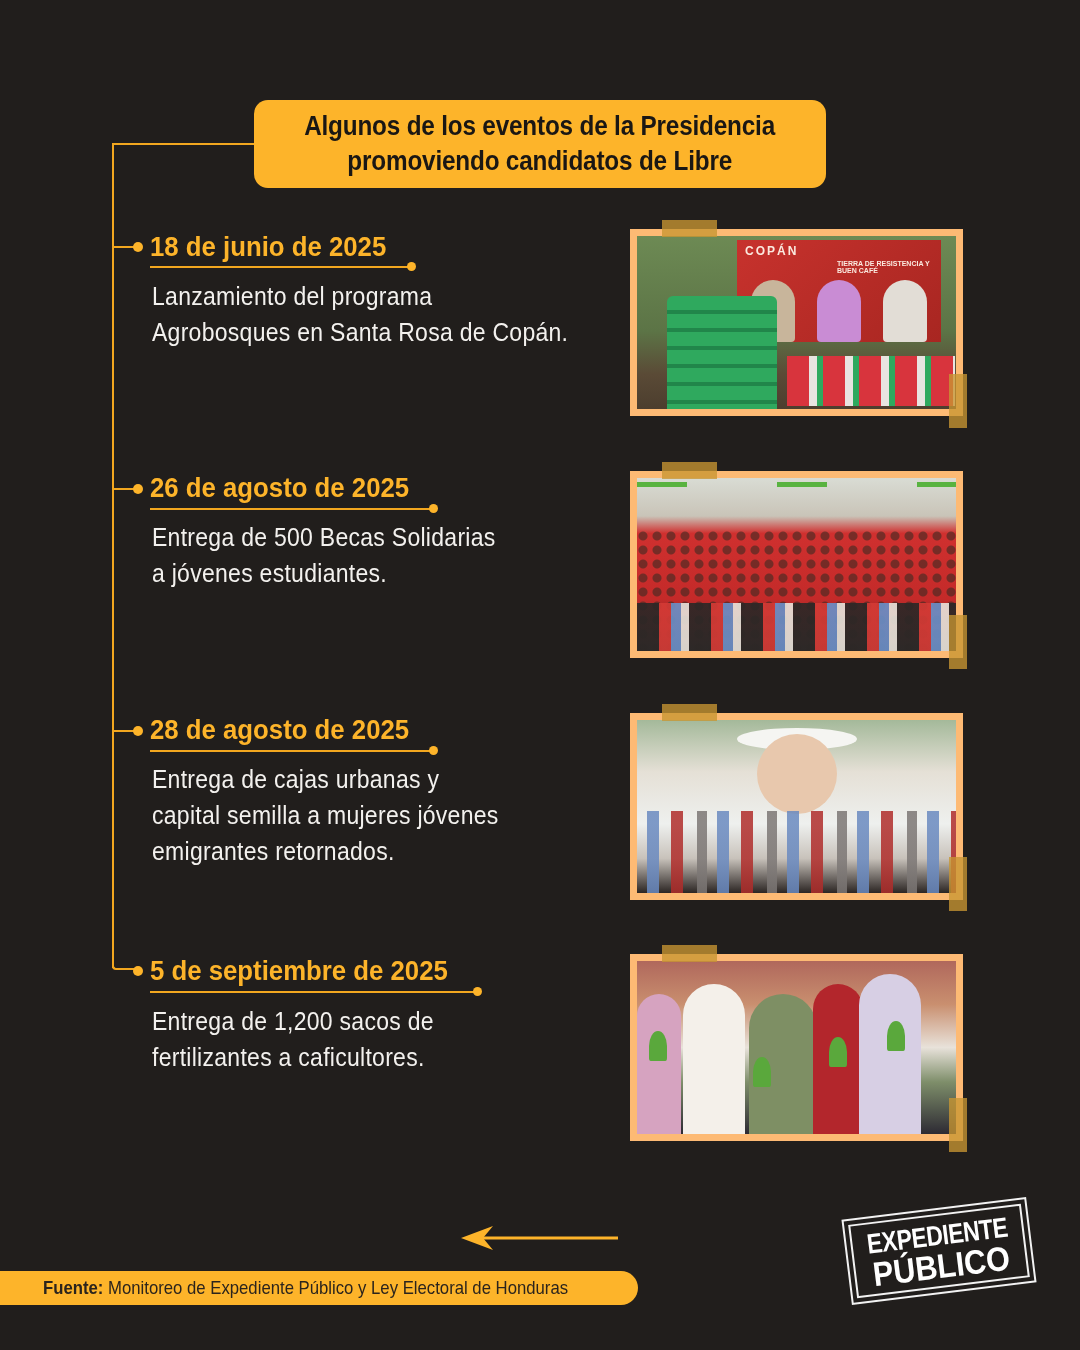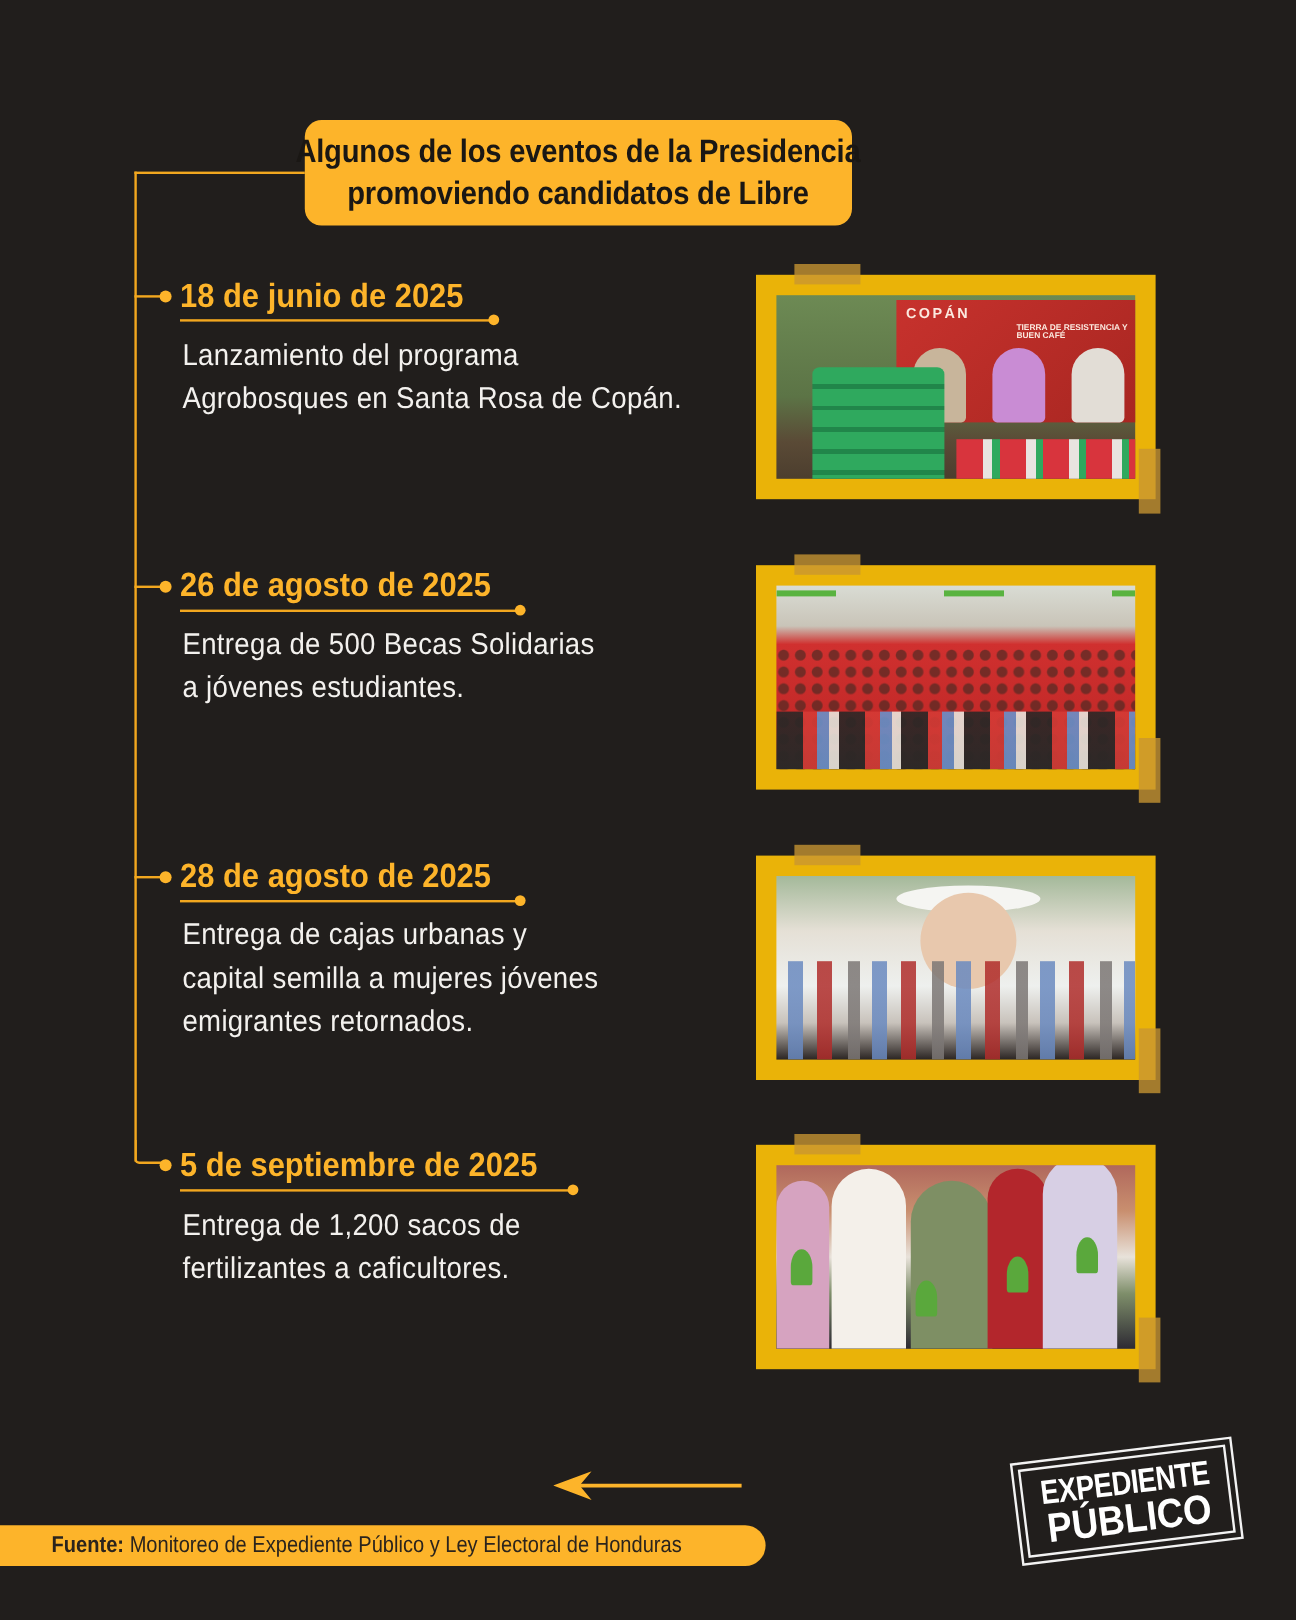--- a/index.html
+++ b/index.html
@@ -1,20 +1,20 @@
 <!DOCTYPE html>
 <html><head>
 <meta charset="utf-8">
 <style>
   * { box-sizing: border-box; margin: 0; padding: 0; }
   html, body { width: 1080px; height: 1350px; background: #211e1c; overflow: hidden; }
   body { position: relative; font-family: "Liberation Sans", sans-serif; }
 
   .header-box {
-    position: absolute; left: 254px; top: 100px; width: 456px; height: 88px;
+    position: absolute; left: 254px; top: 100px; width: 572px; height: 88px;
     background: #fdb42a; border-radius: 14px;
     display: flex; flex-direction: column; align-items: center; justify-content: center;
     color: #1a1714; font-family: "Liberation Sans", sans-serif; font-weight: 700;
     font-size: 27px; line-height: 35px; text-align: center; letter-spacing: -0.2px;
   }
   .header-box span { display: block; transform: scaleX(0.9); white-space: nowrap; }
 
   .tl-vertical { position: absolute; left: 112px; top: 143px; width: 2px; height: 825px; background: #f2a71f; }
   .tl-top { position: absolute; left: 112px; top: 143px; width: 142px; height: 2px; background: #f2a71f; }
   .tl-bottom-corner {
@@ -28,21 +28,21 @@
     line-height: 32px; white-space: nowrap; transform-origin: left center; transform: scaleX(0.92);
   }
   .underline { position: absolute; left: 150px; height: 2px; background: #f2a71f; }
   .desc {
     position: absolute; left: 152px; color: #f3f1ee; font-size: 25px; line-height: 36px;
     white-space: nowrap; transform-origin: left top; transform: scaleX(0.92); letter-spacing: 0.3px;
   }
 
   .photo-frame {
     position: absolute; left: 630px; width: 333px; height: 187px;
-    background: #eab308; padding: 17px;
+    background: #fdba74; padding: 7px;
   }
   .photo { width: 100%; height: 100%; position: relative; overflow: hidden; }
   .tape { position: absolute; background: rgba(200,150,50,0.78); }
   .tape-tl { width: 55px; height: 17px; }
   .tape-br { width: 18px; height: 54px; }
 
   
   .p1 { background: linear-gradient(180deg, #6d8a54 0%, #5c7446 55%, #5a4a36 80%, #4c3e2e 100%); }
   .p1 .banner { position: absolute; left: 100px; top: 4px; width: 204px; height: 102px; background: linear-gradient(135deg,#c7322d,#a82621); }
   .p1 .banner-text { position: absolute; left: 8px; top: 4px; color: #fbe9df; font-weight: 700; font-size: 12px; letter-spacing: 2px; }

